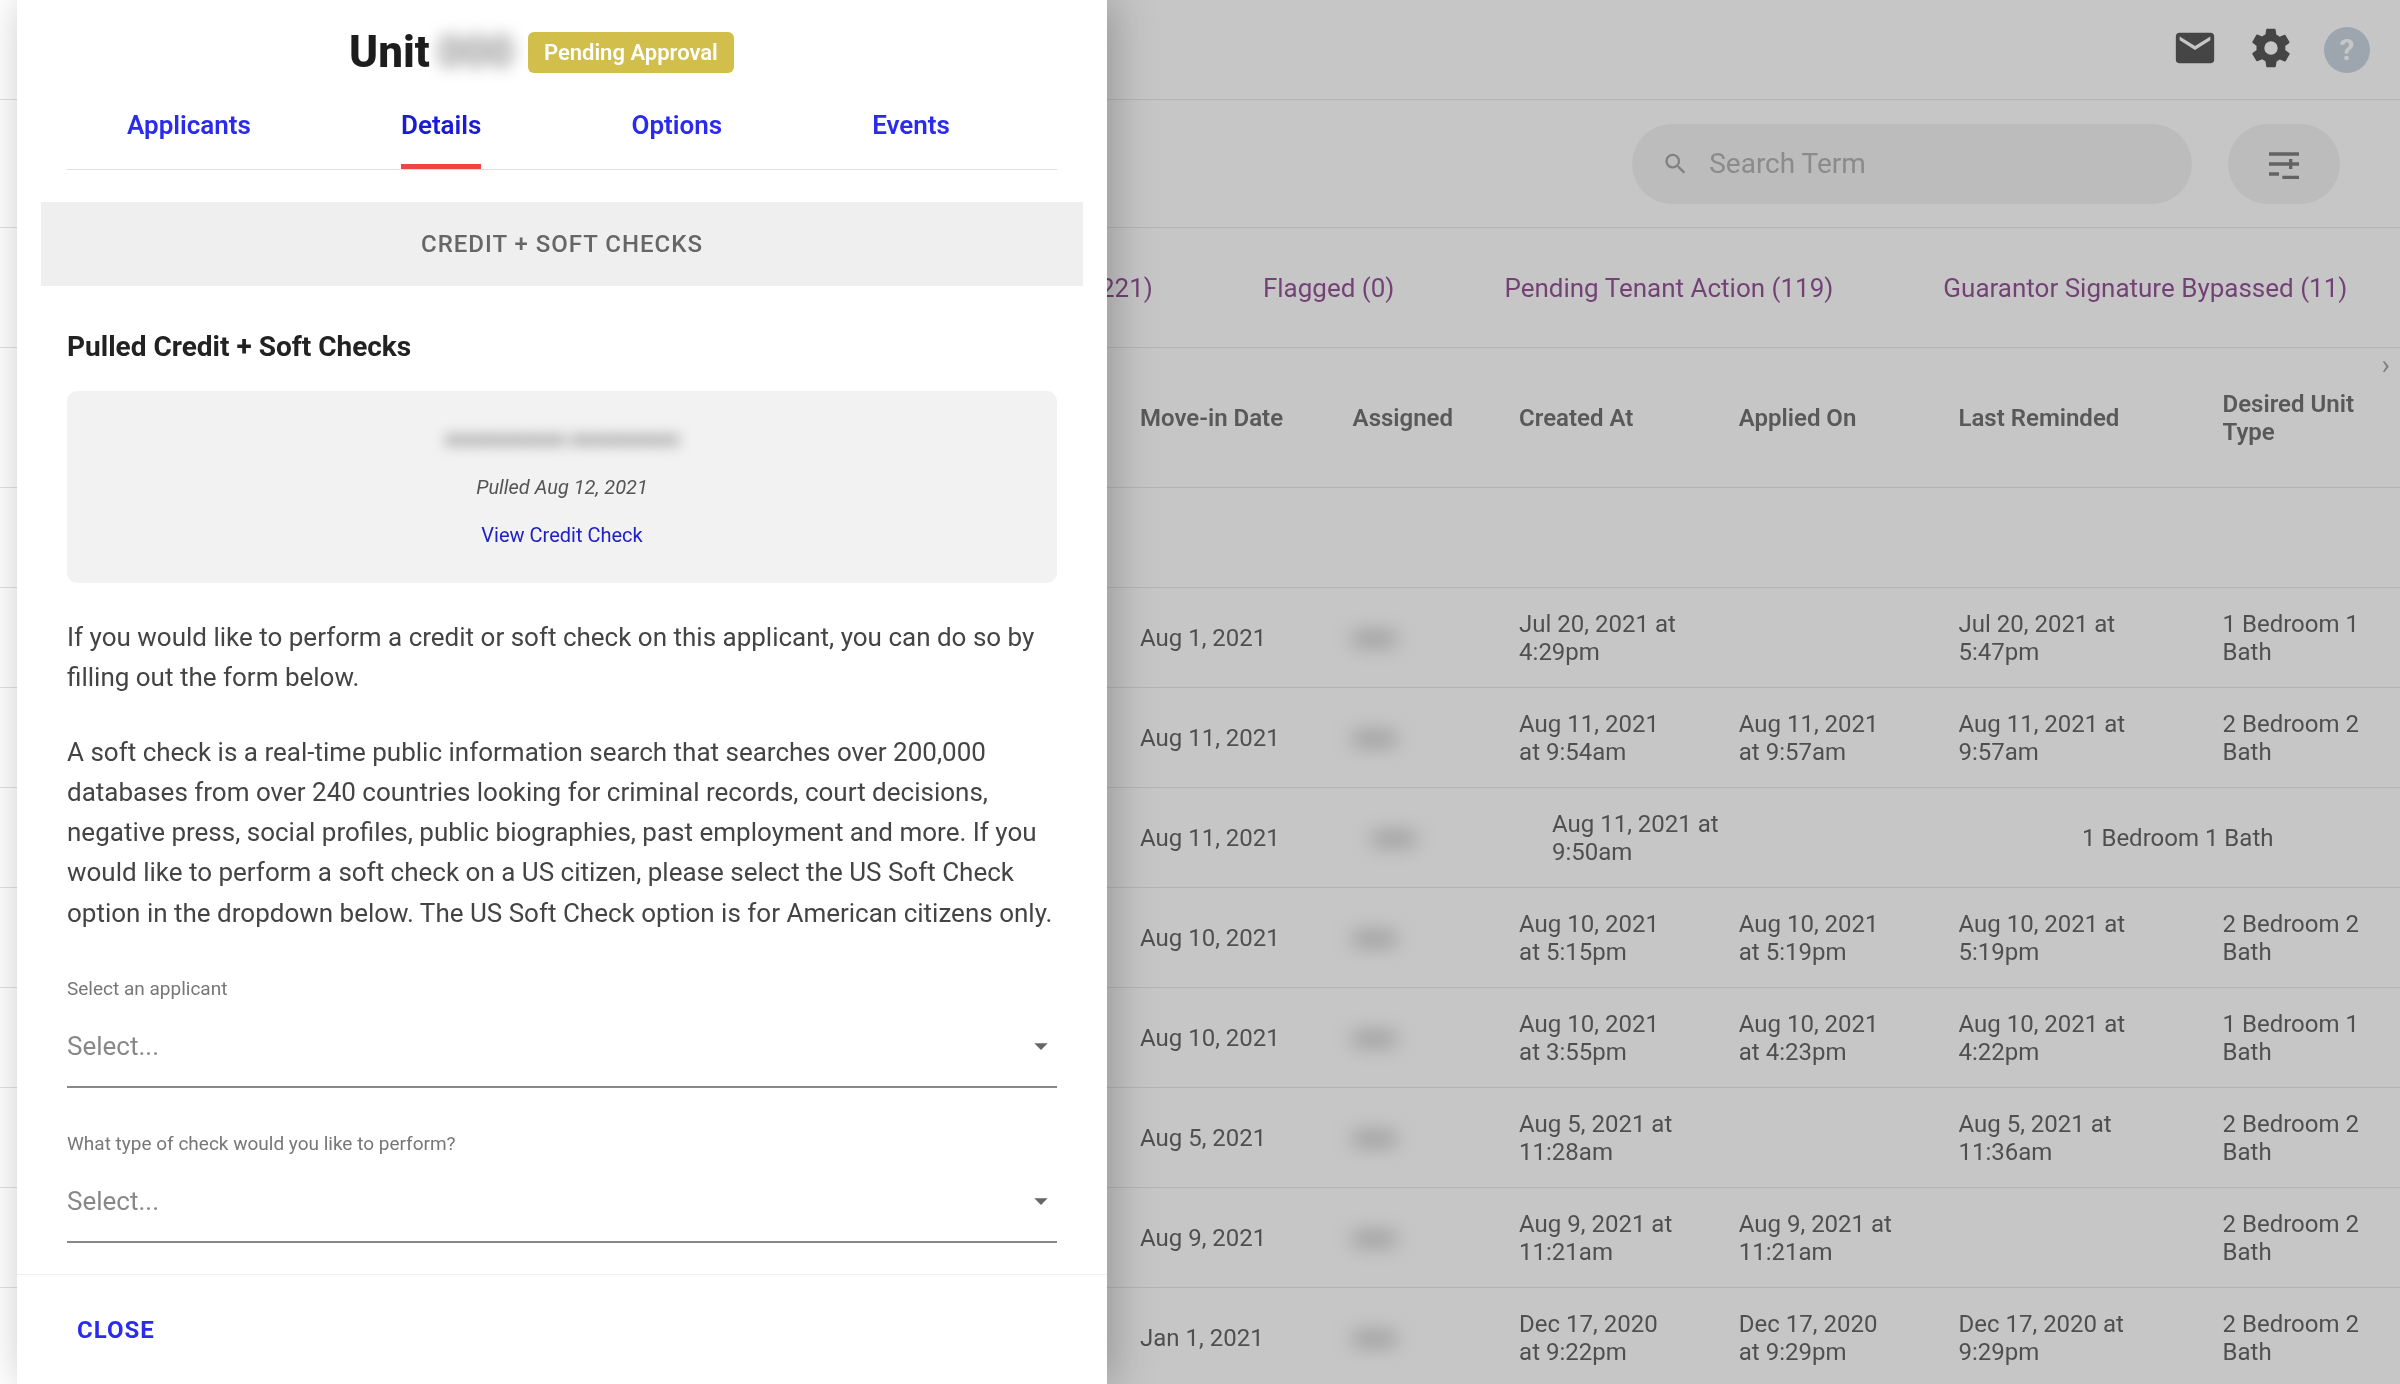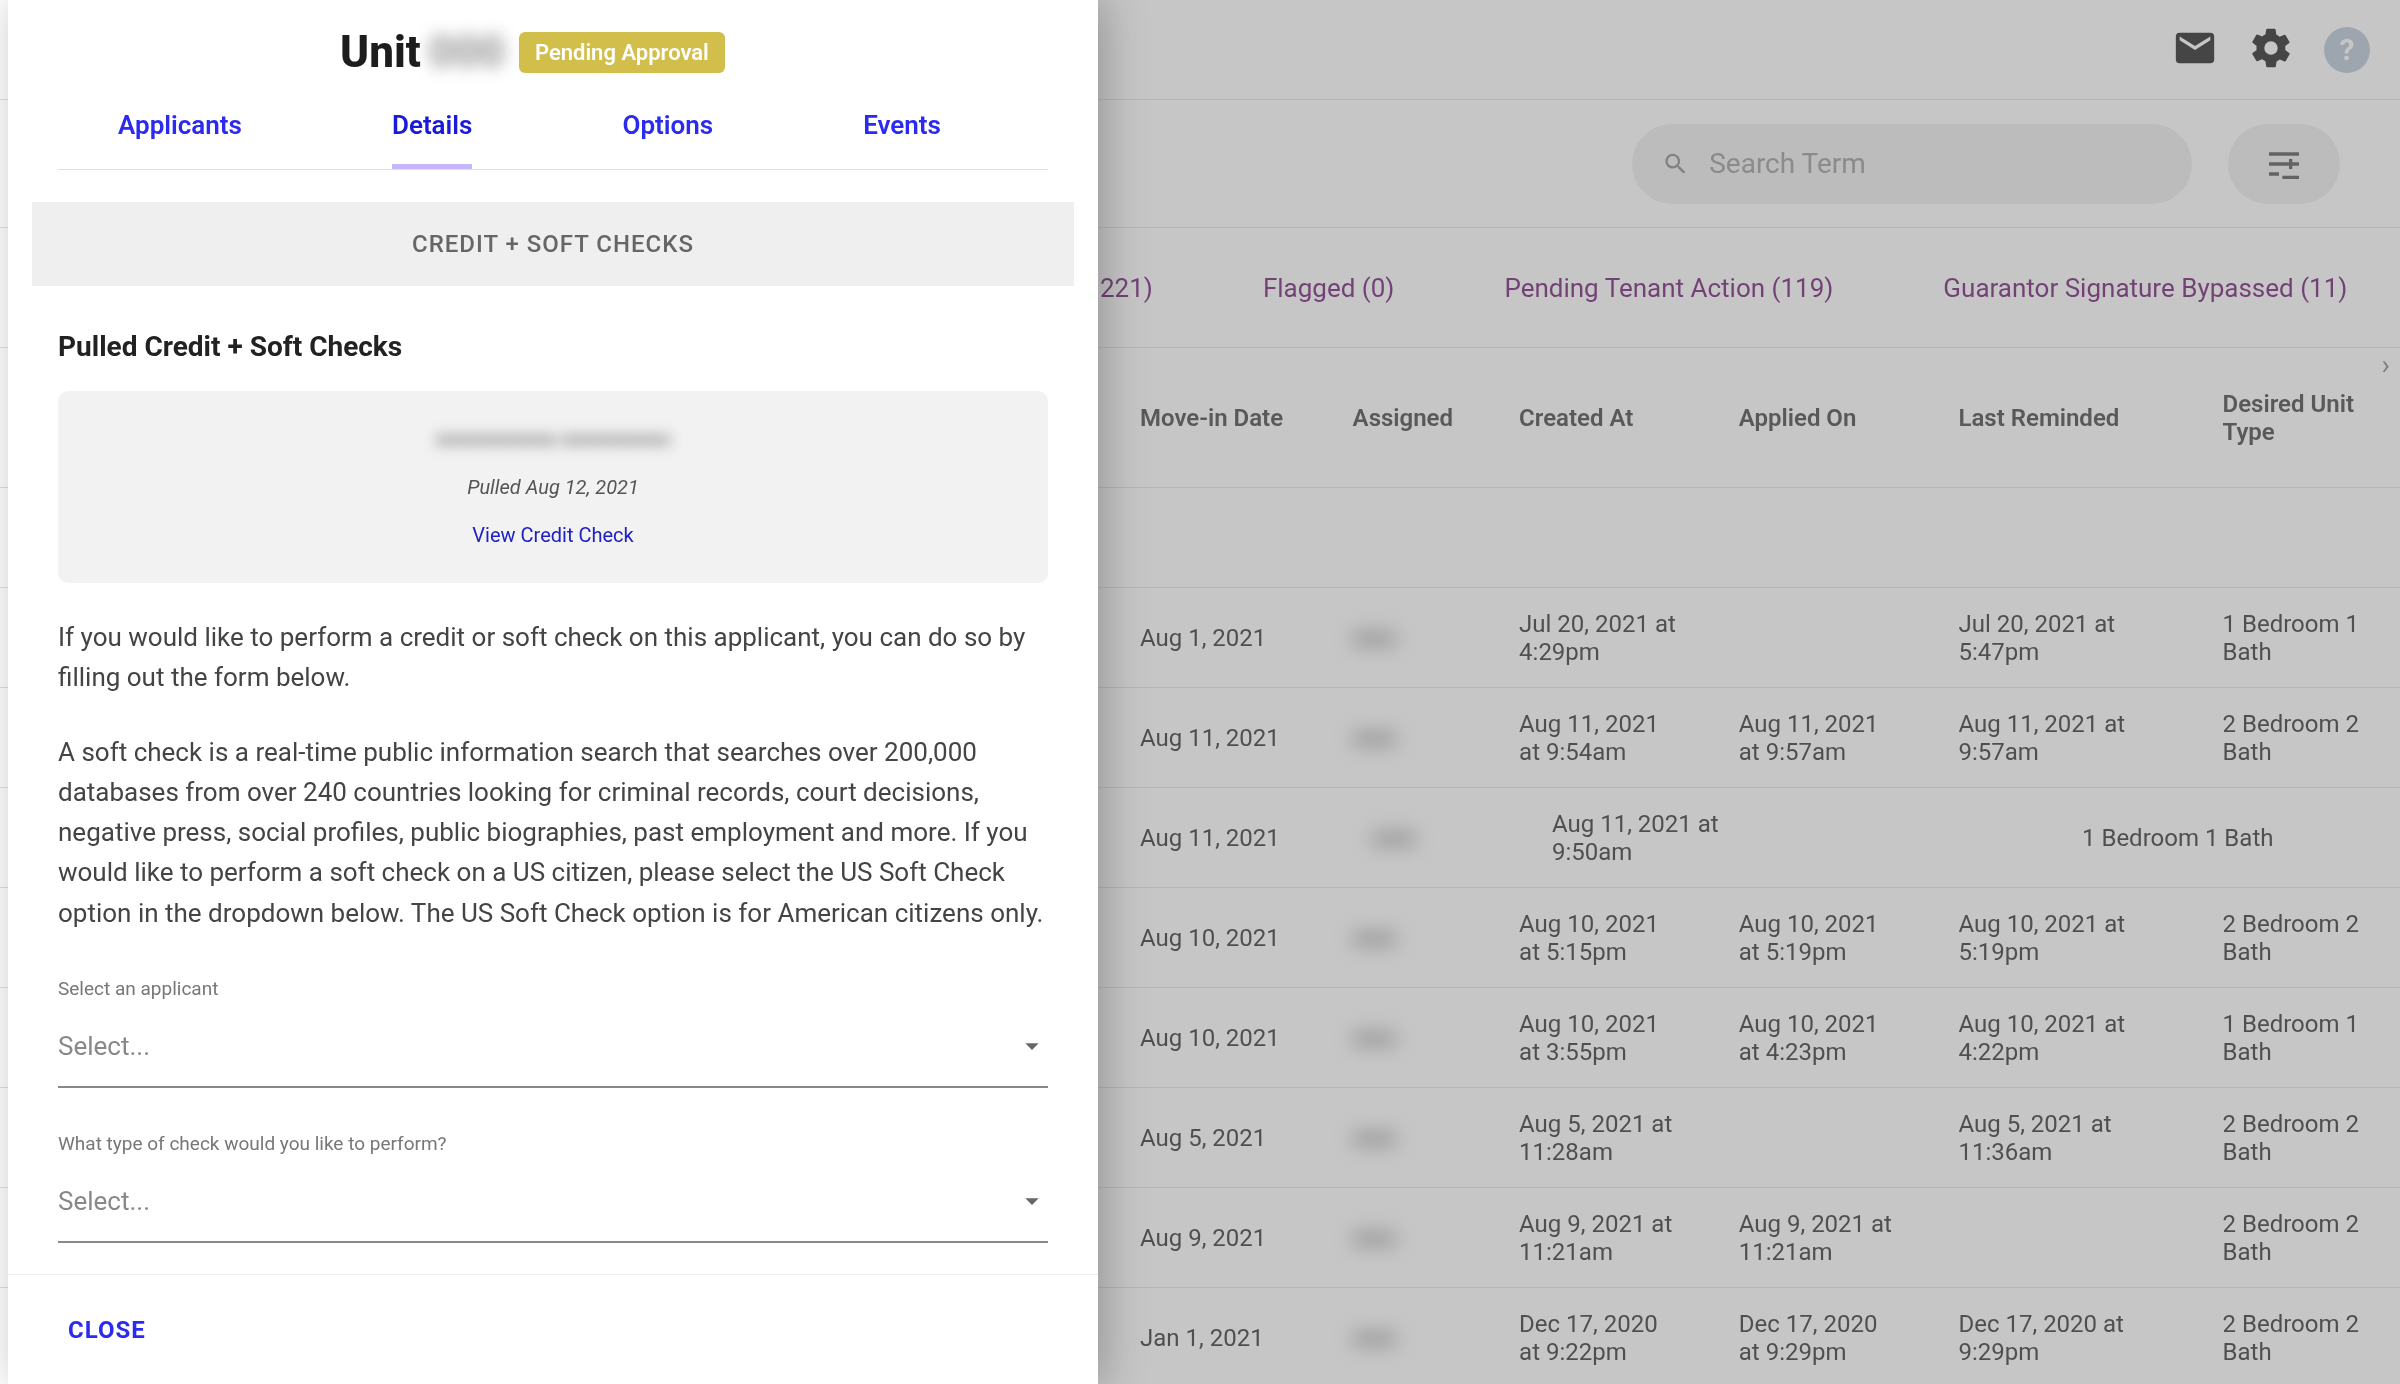--- a/index.html
+++ b/index.html
@@ -122,21 +122,21 @@
 
 .dimmer {
   position: absolute;
   top: 0; left: 1090px; right: 0; bottom: 0;
   background: rgba(120,120,120,0.42);
 }
 
 
 .panel {
   position: absolute;
-  left: 8px; top: 0;
+  left: 17px; top: 0;
   width: 1090px; height: 1384px;
   background: #fff;
   display: flex;
   flex-direction: column;
   box-shadow: 6px 0 40px rgba(0,0,0,0.25);
 }
 
 .panel-header {
   padding: 26px 50px 0 50px;
 }
@@ -163,21 +163,21 @@
 }
 .tab {
   font-size: 26px;
   font-weight: 600;
   color: #2b2bf0;
   padding-bottom: 24px;
   cursor: pointer;
 }
 .tab.active {
   color: #1a1ad9;
-  border-bottom: 5px solid #c4b5fd;
+  border-bottom: 5px solid #ef4444;
 }
 
 .panel-body {
   flex: 1;
   overflow-y: auto;
   padding: 32px 24px 0 24px;
 }
 
 .section-header {
   background: #efefef;

